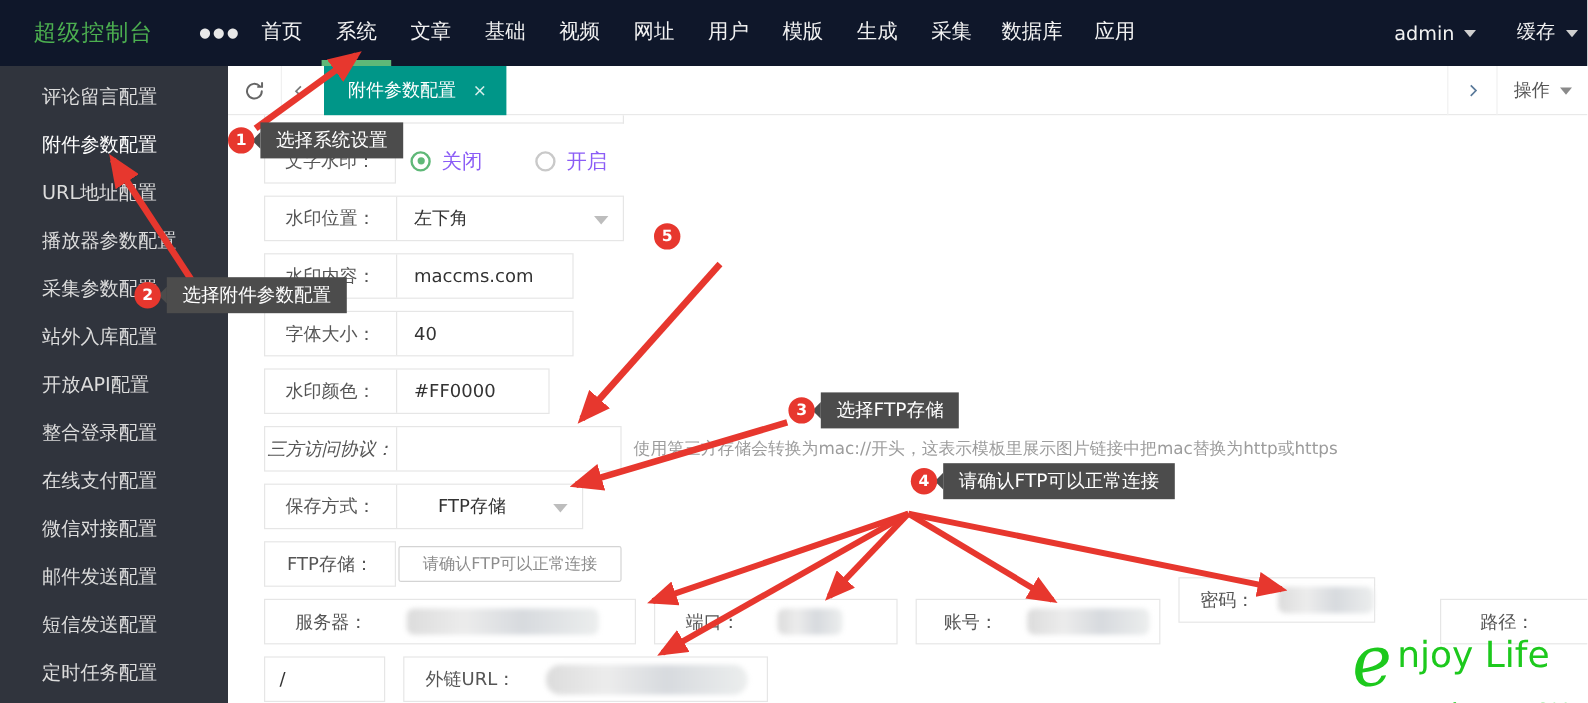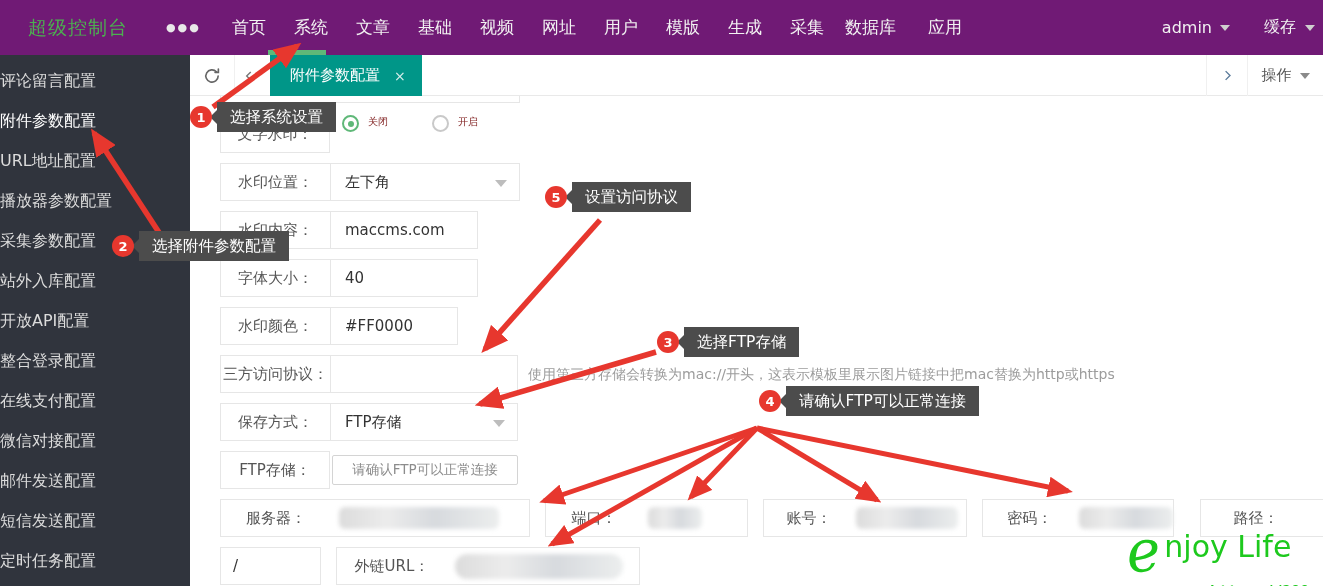--- a/index.html
+++ b/index.html
@@ -1,34 +1,34 @@
 <!DOCTYPE html>
 <html><head>
 <meta charset="utf-8">
 <style>
   * { box-sizing: border-box; margin: 0; padding: 0; }
   body { font-family: "DejaVu Sans", "Liberation Sans", sans-serif; background:#fff; }
   .screen { position: relative; width: 1323px; height: 586px; background:#fff; overflow: hidden; }
 
   
-  .topbar { position:absolute; left:0; top:0; width:1323px; height:55px; background:#701a75; z-index:5; }
+  .topbar { position:absolute; left:0; top:0; width:1323px; height:55px; background:#0f172a; z-index:5; }
   .brand { position:absolute; left:28px; top:0; line-height:55px; font-size:19px; color:#4caf50; letter-spacing:1px; }
   .ellipsis-icon { position:absolute; left:166px; top:0; line-height:55px; color:#e8e8e8; font-size:11px; letter-spacing:2px; }
   .topnav { position:absolute; left:204px; top:0; height:55px; display:flex; }
-  .topnav .nav-item { position:relative; width:62px; height:55px; line-height:55px; text-align:right; color:#f2f2f2; font-size:17px; cursor:pointer; }
+  .topnav .nav-item { position:relative; width:62px; height:55px; line-height:55px; text-align:center; color:#f2f2f2; font-size:17px; cursor:pointer; }
   .topnav .nav-item.active .nav-underline { position:absolute; left:2px; right:2px; bottom:0; height:5px; background:#5FB878; }
   .topbar-right { position:absolute; right:8px; top:0; height:55px; display:flex; align-items:center; color:#f2f2f2; font-size:16px; }
   .admin-box { display:flex; align-items:center; margin-right:34px; cursor:pointer; }
   .caret-down { display:inline-block; width:0; height:0; border-left:5px solid transparent; border-right:5px solid transparent; border-top:6px solid #cfcfcf; margin-left:8px; }
   .cache-box { display:flex; align-items:center; cursor:pointer; }
   .cache-box .caret-down { margin-left:9px; }
 
   
   .sidebar { position:absolute; left:0; top:55px; width:190px; height:531px; background:#30343d; z-index:4; padding-top:6px; }
-  .side-item { height:40px; line-height:40px; font-size:16px; color:#dcdcdc; cursor:pointer; white-space:nowrap; }
+  .side-item { height:40px; line-height:40px; padding-left:35px; font-size:16px; color:#dcdcdc; cursor:pointer; white-space:nowrap; }
   .side-item.active { color:#ffffff; }
 
   
   .tabbar { position:absolute; left:190px; top:55px; width:1133px; height:41px; background:#fff; border-bottom:1px solid #e9e9e9; z-index:3; }
   .tb-btn { position:absolute; top:0; height:41px; display:flex; align-items:center; justify-content:center; cursor:pointer; color:#666; }
   .tb-refresh { left:0; width:44px; }
   .tb-chevron-left { left:44px; width:28px; border-left:1px solid #f0f0f0; }
   .tab-active { position:absolute; left:80px; top:0; height:41px; background:#009688; color:#fff; font-size:15px; display:flex; align-items:center; padding:0 16px 0 20px; cursor:pointer; }
   .tab-close { margin-left:14px; font-size:14px; color:#d8efec; cursor:pointer; }
   .tb-chevron-right { right:75px; width:42px; border-left:1px solid #f0f0f0; border-right:1px solid #f0f0f0; }
@@ -36,21 +36,21 @@
   .tab-more .caret-down { border-top-color:#8a8a8a; margin-left:8px; }
 
   
   .content { position:absolute; left:190px; top:96px; width:1133px; height:490px; background:#fff; z-index:2; }
   .partial-input { position:absolute; left:30px; top:0; width:300px; height:7px; border:1px solid #e6e6e6; border-top:none; background:#fff; }
   .row-box { position:absolute; height:38px; border:1px solid #e6e6e6; background:#fff; display:flex; }
   .r-label { width:110px; display:flex; align-items:center; justify-content:center; font-size:15px; color:#555; white-space:nowrap; }
   .r-label.divided { border-right:1px solid #e6e6e6; }
   .r-value { flex:1; display:flex; align-items:center; padding-left:14px; font-size:15px; color:#333; position:relative; }
   .sel-caret { position:absolute; right:12px; top:16px; width:0; height:0; border-left:6px solid transparent; border-right:6px solid transparent; border-top:7px solid #bdbdbd; }
-  .radio-group { position:absolute; left:152px; top:19px; height:38px; display:flex; align-items:flex-start; font-size:10px; color:#7f1d1d; }
+  .radio-group { position:absolute; left:152px; top:19px; height:38px; display:flex; align-items:center; font-size:17px; color:#8b5cf6; }
   .radio { width:17px; height:17px; border-radius:50%; border:2px solid #c9c9c9; margin-right:9px; position:relative; background:#fff; cursor:pointer; }
   .radio.checked { border-color:#5FB878; }
   .radio.checked::after { content:""; position:absolute; left:3.5px; top:3.5px; width:6px; height:6px; border-radius:50%; background:#5FB878; }
   .radio-gap { width:44px; }
   .hint-text { position:absolute; left:338px; top:259px; height:38px; line-height:38px; font-size:14px; color:#9c9c9c; white-space:nowrap; }
   .ftp-btn { position:absolute; left:142px; top:359px; width:186px; height:30px; border:1px solid #d4d4d4; border-radius:2px; background:#fff; color:#8c8c8c; font-size:13.5px; display:flex; align-items:center; justify-content:center; cursor:pointer; white-space:nowrap; }
   .blur-blob { height:22px; border-radius:6px; filter:blur(2px); background:linear-gradient(90deg,#dcdcdc,#ececec 30%,#d7dade 60%,#eceeee); align-self:center; }
 
   
   .anno-badge { position:absolute; width:22px; height:22px; border-radius:50%; background:#e7372e; color:#fff; font-size:13px; font-weight:bold; display:flex; align-items:center; justify-content:center; z-index:36; }
@@ -177,26 +177,26 @@
       </div>
     </div>
 
     <div class="row-box" style="left:30px; top:211px; width:238px;">
       <div class="r-label divided">水印颜色：</div>
       <div class="r-value">
         <span>#FF0000</span>
       </div>
     </div>
 
-    <div class="row-box" style="left:30px; top:259px; width:298px;">
+    <div class="row-box" style="left:30px; top:259px; width:298px;font-style:italic;">
       <div class="r-label divided">三方访问协议：</div>
     </div>
     <div class="hint-text">使用第三方存储会转换为mac://开头，这表示模板里展示图片链接中把mac替换为http或https</div>
 
-    <div class="row-box" style="left:30px; top:307px; width:298px;">
+    <div class="row-box" style="left:30px; top:307px; width:266px;gap:20px;">
       <div class="r-label divided">保存方式：</div>
       <div class="r-value">
         <span>FTP存储</span>
         <span class="sel-caret"></span>
       </div>
     </div>
 
     <div class="row-box" style="left:30px; top:355px; width:110px;">
       <div class="r-label">FTP存储：</div>
     </div>
@@ -207,21 +207,21 @@
       <div class="blur-blob" style="width:160px; margin-left:8px;"></div>
     </div>
     <div class="row-box" style="left:355px; top:403px; width:203px;">
       <div class="r-label" style="width:96px;">端口：</div>
       <div class="blur-blob" style="width:54px; margin-left:6px;"></div>
     </div>
     <div class="row-box" style="left:573px; top:403px; width:204px;">
       <div class="r-label" style="width:90px;">账号：</div>
       <div class="blur-blob" style="width:102px; margin-left:2px;"></div>
     </div>
-    <div class="row-box" style="left:792px; top:403px; width:192px;text-align:right;">
+    <div class="row-box" style="left:792px; top:385px; width:164px;text-align:right;">
       <div class="r-label" style="width:94px;">密码：</div>
       <div class="blur-blob" style="width:95px; margin-left:2px;"></div>
     </div>
     <div class="row-box" style="left:1010px; top:403px; width:145px;">
       <div class="r-label">路径：</div>
     </div>
 
     <div class="row-box" style="left:30px; top:451px; width:101px;">
       <div class="r-value" style="padding-left:12px;">
         <span>/</span>
@@ -250,21 +250,20 @@
     <line x1="757" y1="428" x2="1068" y2="491" stroke="#e7372e" stroke-width="5" marker-end="url(#ah)"></line>
   </svg>
 
   <div class="anno-badge" style="left:190px; top:106px;">1</div>
   <div class="anno-tip" style="left:217px; top:102px;">选择系统设置</div>
 
   <div class="anno-badge" style="left:112px; top:235px;">2</div>
   <div class="anno-tip" style="left:139px; top:231px;">选择附件参数配置</div>
 
   <div class="anno-badge" style="left:545px; top:186px;">5</div>
-  <div class="anno-tip" style="left:572px; top:182px;">设置访问协议</div>
 
   <div class="anno-badge" style="left:657px; top:331px;">3</div>
   <div class="anno-tip" style="left:684px; top:327px;">选择FTP存储</div>
 
   <div class="anno-badge" style="left:759px; top:390px;">4</div>
   <div class="anno-tip" style="left:786px; top:386px;">请确认FTP可以正常连接</div>
 
   <div class="logo">
     <span class="logo-e">e</span><span class="logo-text">njoy Life</span>
     <div class="logo-url">https://298.name</div>

